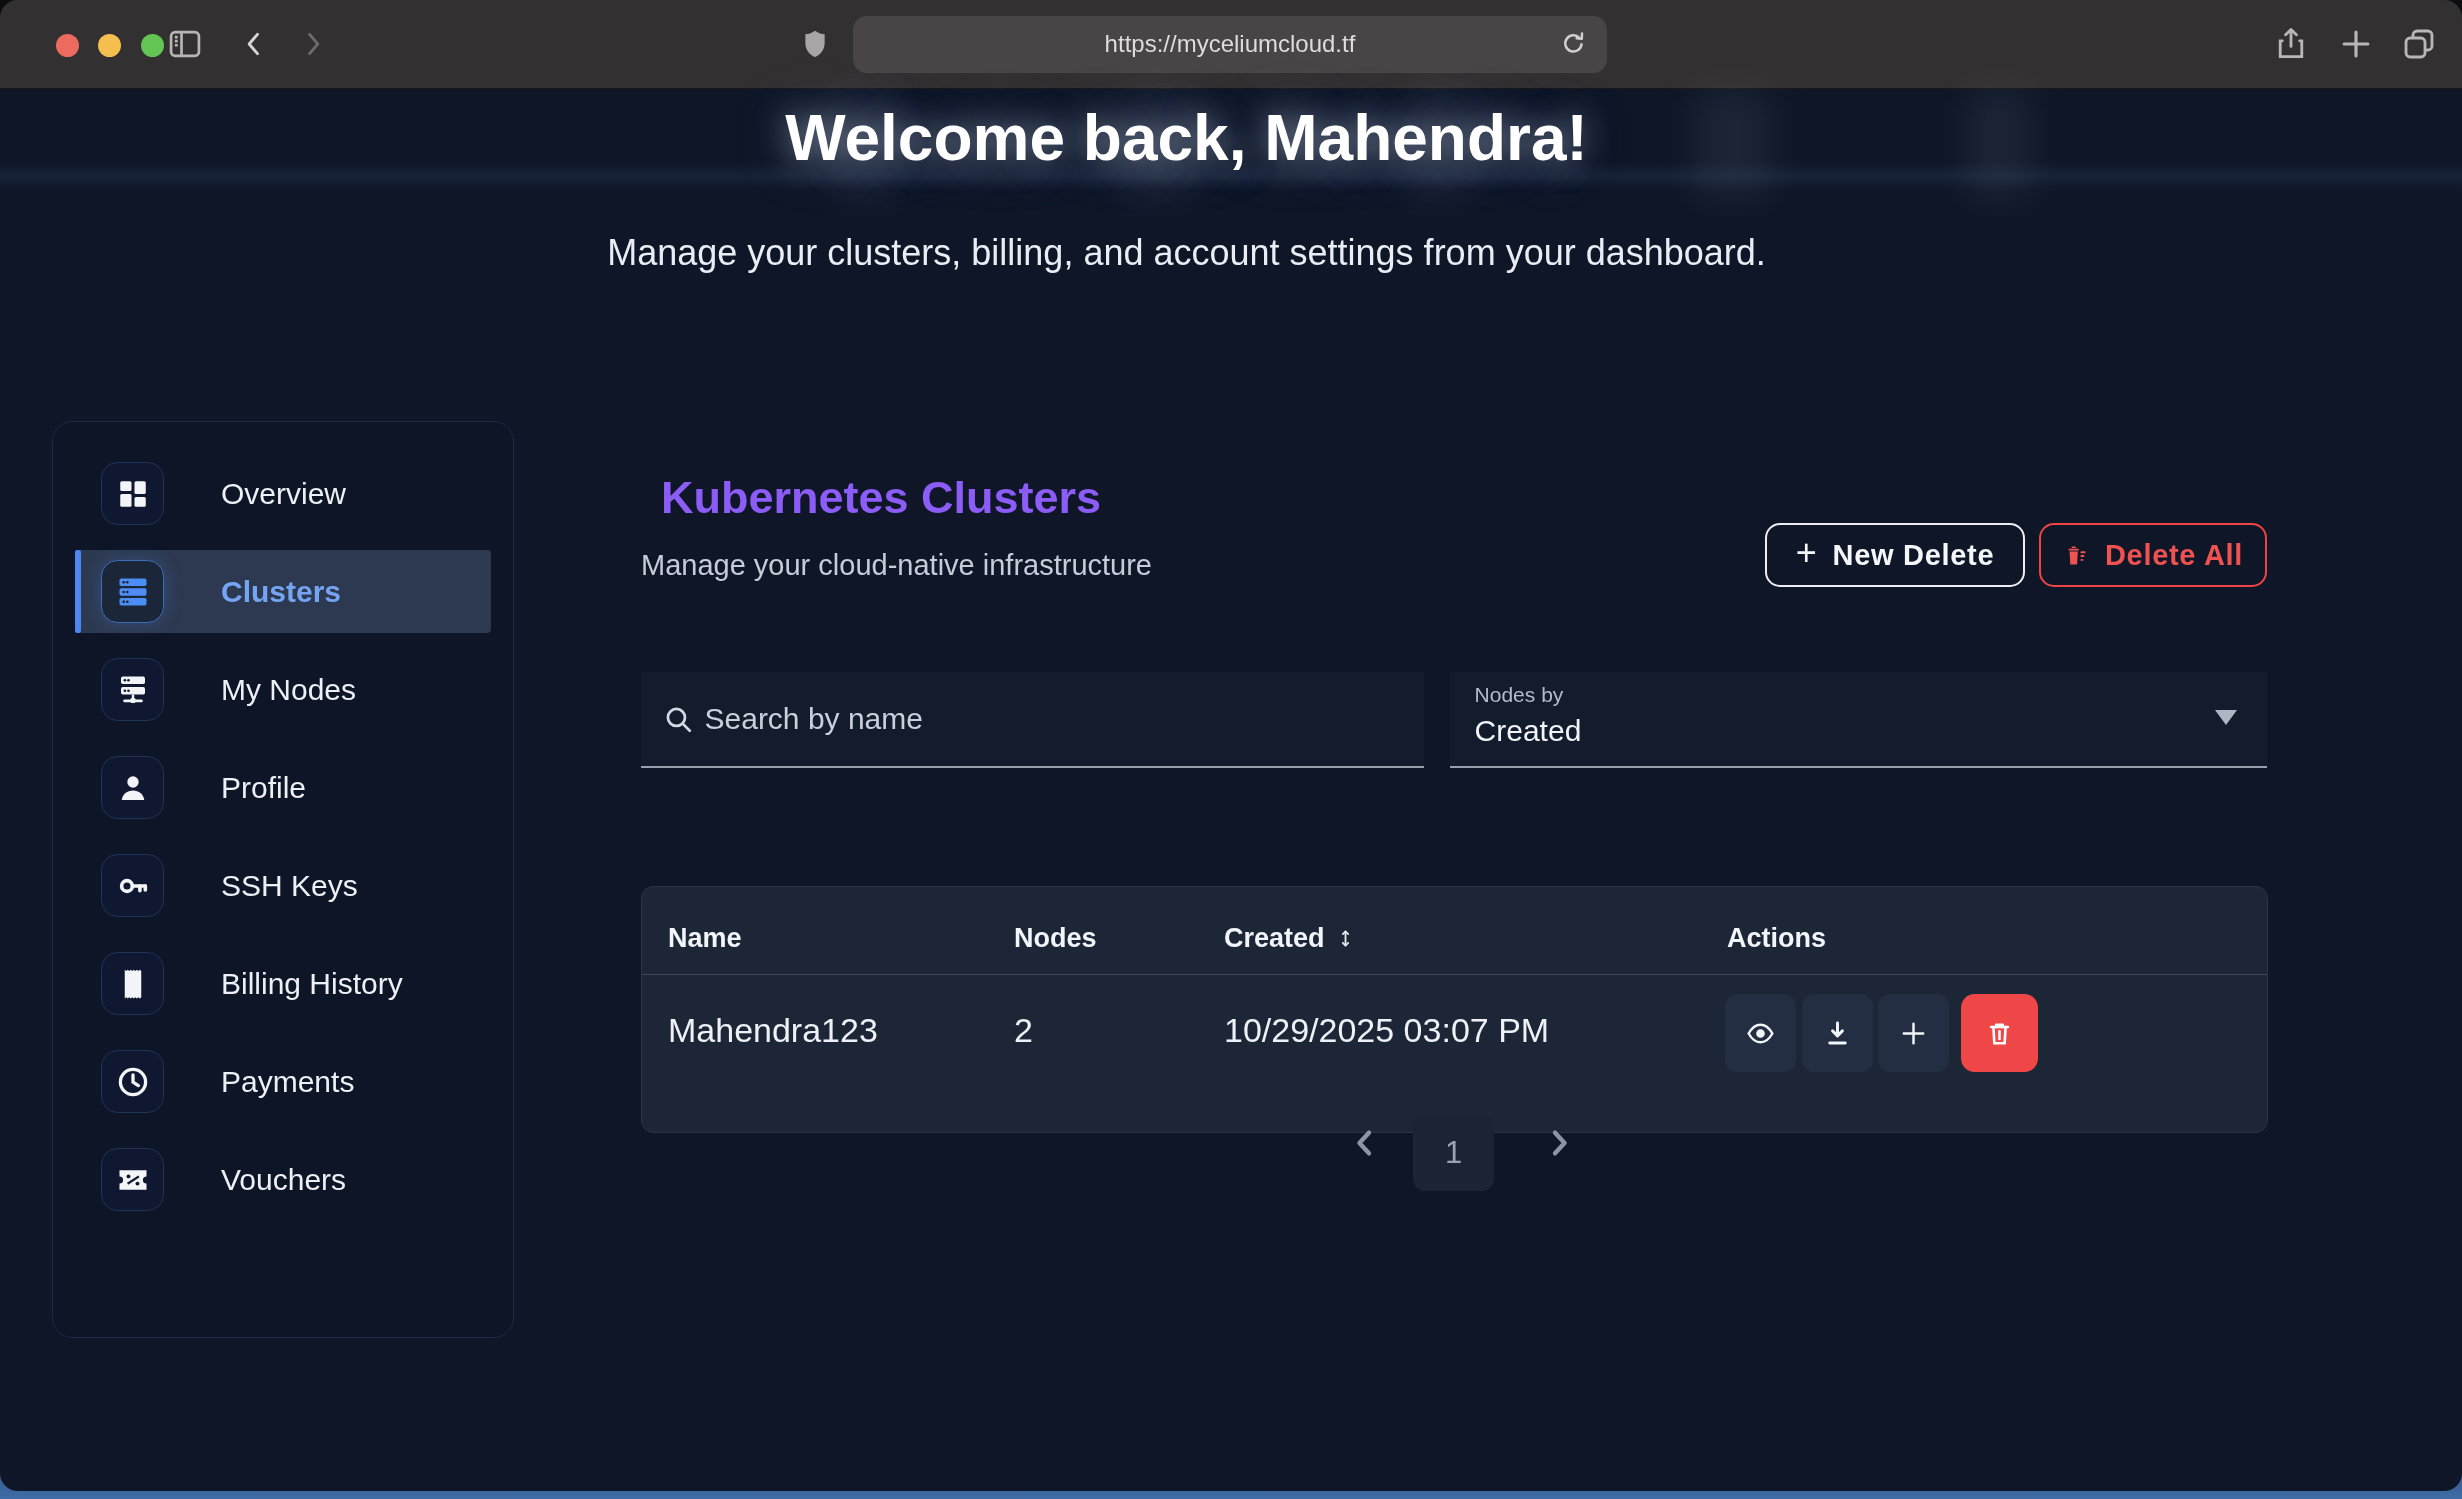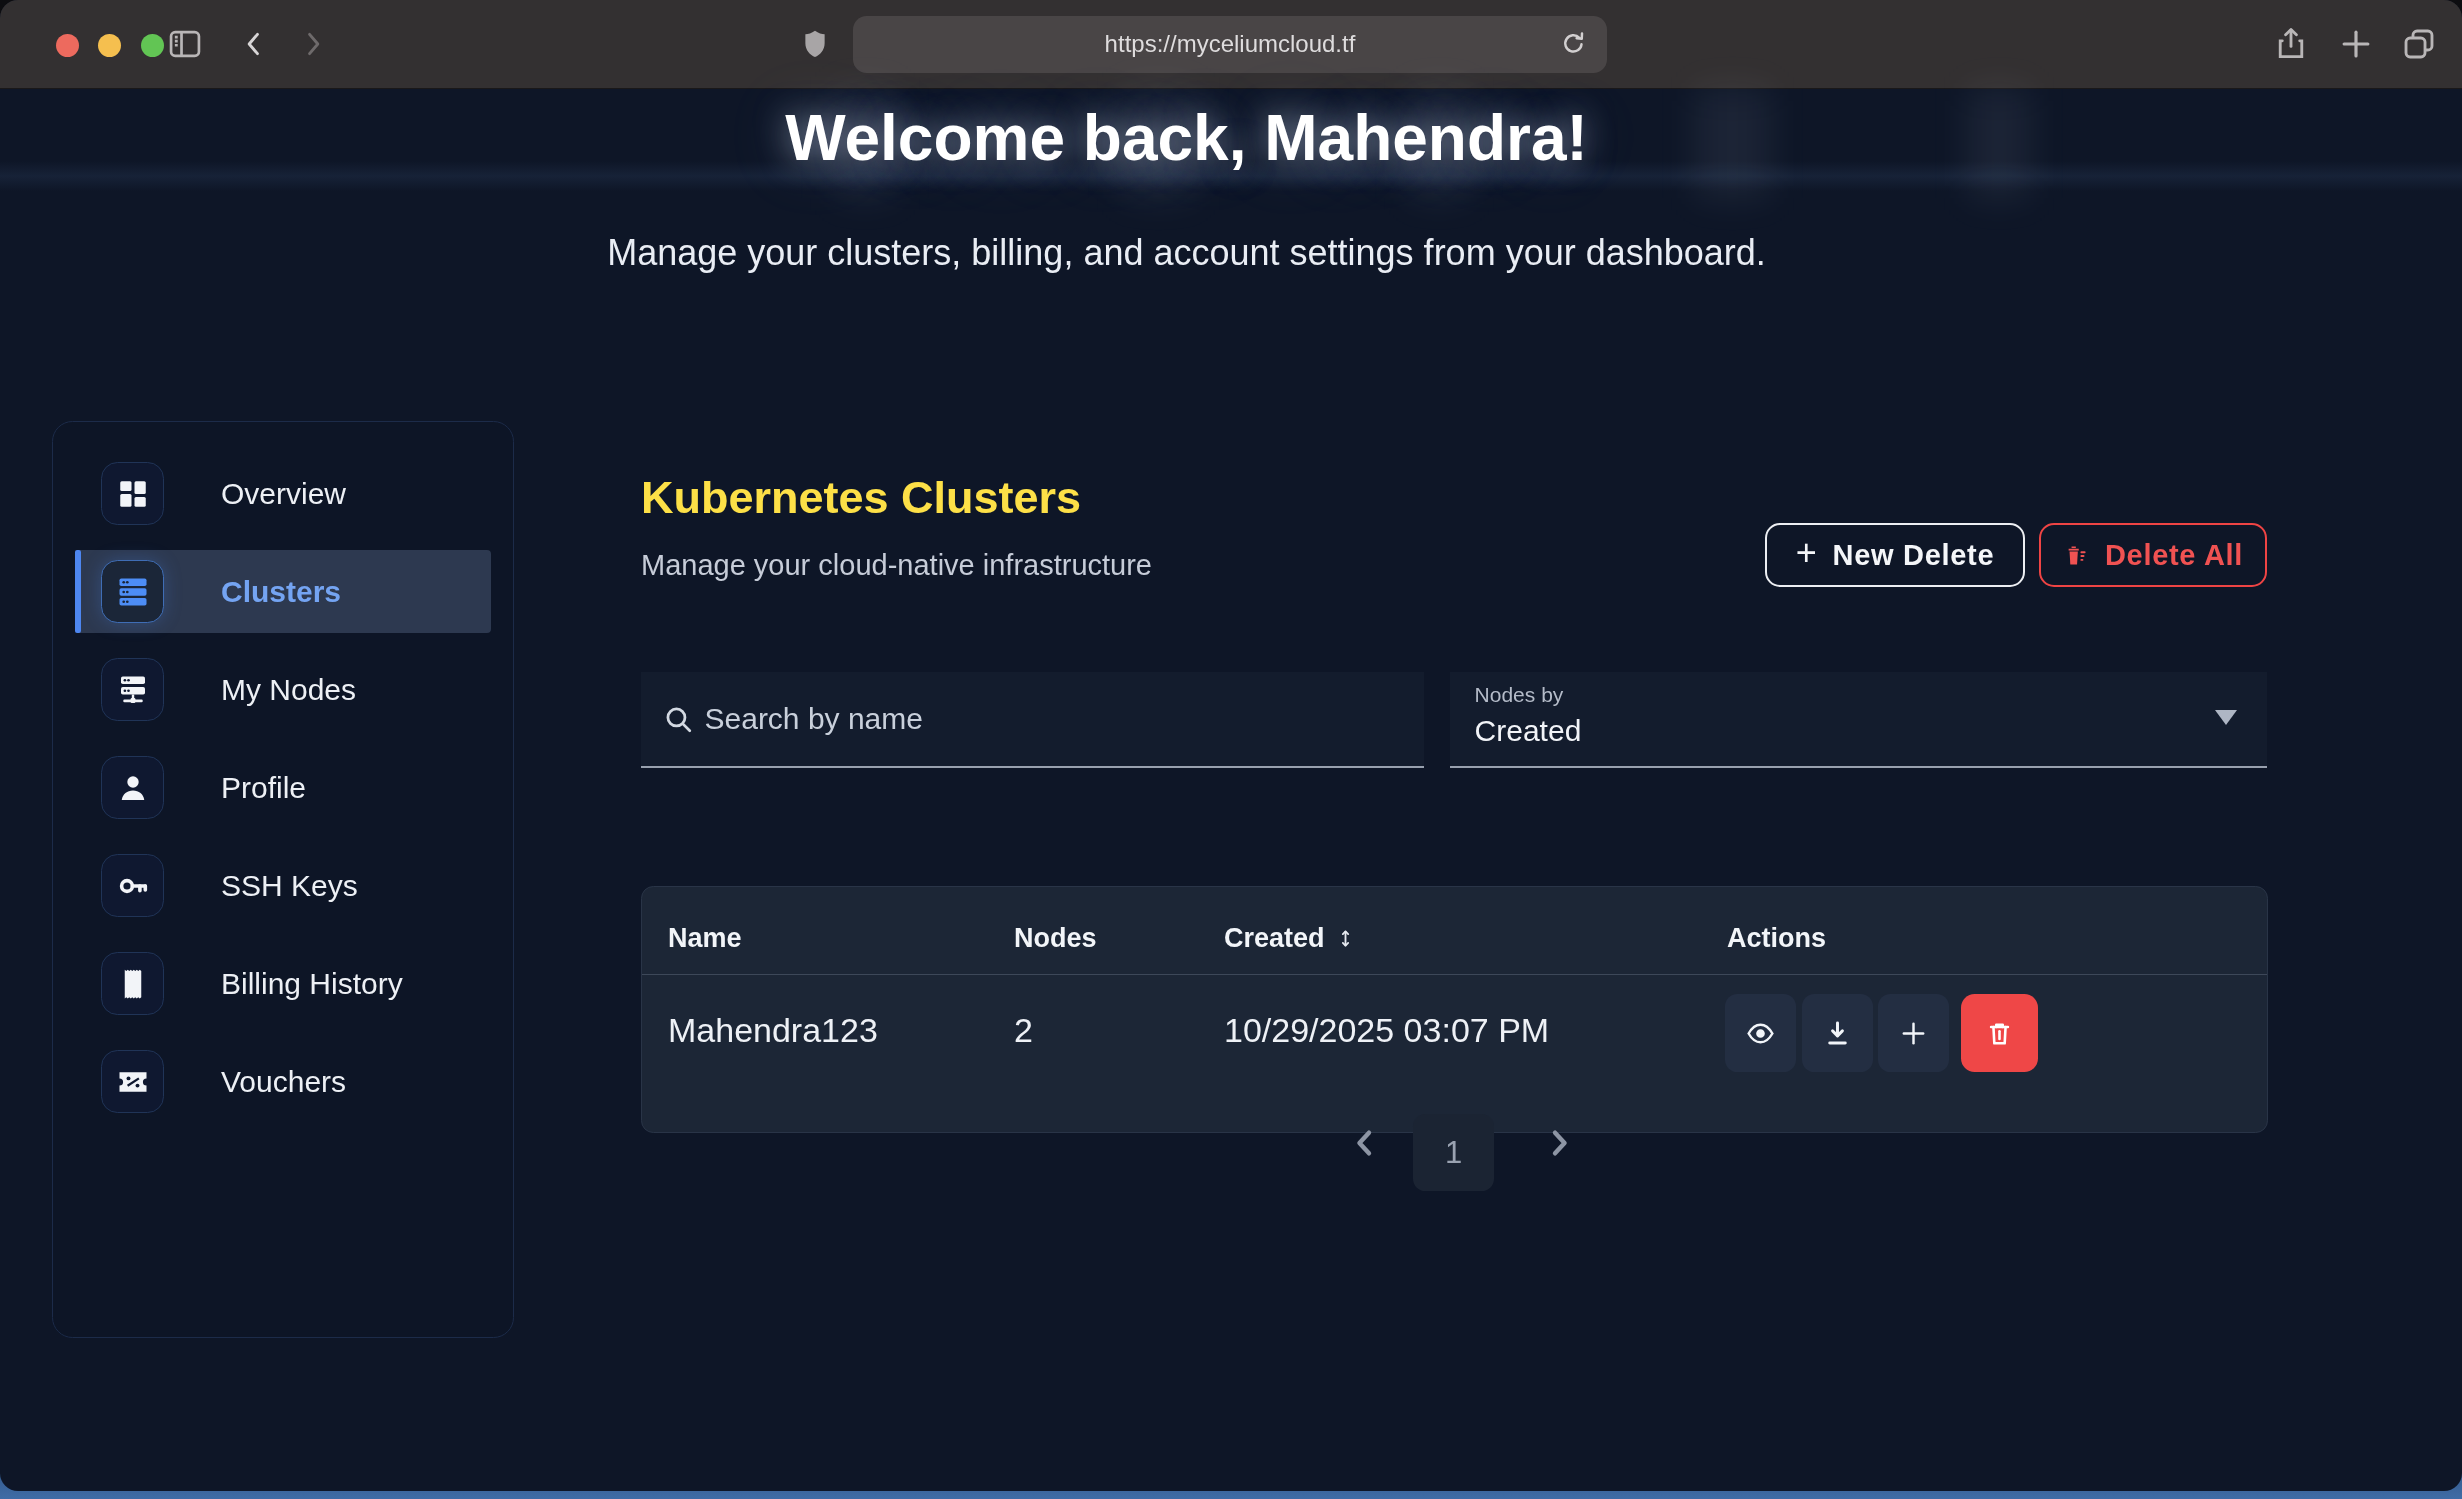--- a/index.html
+++ b/index.html
@@ -59,21 +59,21 @@
   .side-item .side-label { margin-left:57px; font-size:30px; color:#edf0f5; }
   .side-item.active { background:#2d3950; }
   .side-item.active::before {
     content:""; position:absolute; left:0; top:0; width:6.2px; height:100%;
     background:#4d86f0; border-radius:2.1px;
   }
   .side-item.active .icon-box { border-color:#3f6db5; color:#4d8df6; background:#1b2638; box-shadow:0 0 18px rgba(77,141,246,0.25); }
   .side-item.active .side-label { color:#74a4f2; font-weight:bold; }
   
   #main { position:absolute; left:641px; top:472px; width:1627px; }
-  #main-heading { font-size:45px; font-weight:bold; color:#fde047; }
+  #main-heading { font-size:45px; font-weight:bold; color:#8b5cf6;margin-left:20px; }
   #main-sub { margin-top:24.6px; font-size:29px; color:#c6ccd8; }
   .hdr-btn {
     position:absolute; top:51px; height:64px; border-radius:15px; background:transparent;
     display:flex; align-items:center; justify-content:center; gap:15px;
     font-size:29px; font-weight:bold; cursor:pointer; letter-spacing:0.7px;
   }
   #btn-new-cluster { left:1124px; width:260px; border:2.1px solid #eceef2; color:#f4f6f9; }
   #btn-delete-all  { left:1398px; width:228px; border:2.1px solid #ef4444; color:#f05252; }
   #filters { position:absolute; left:0; top:200px; width:1627px; height:96px; }
   #search-box {
@@ -276,20 +276,29 @@
 
       <div class="side-item">
         <span class="icon-box">
           <svg width="36" height="36" viewBox="0 0 24 24" fill="currentColor">
             <path d="M6.5 2.5 l1 .8 1-.8 1 .8 1-.8 1 .8 1-.8 1 .8 1-.8 1 .8 1-.8 1 .8 v17.5 l-1 .9-1-.9-1 .9-1-.9-1 .9-1-.9-1 .9-1-.9-1 .9-1-.9-1 .9z"></path>
           </svg>
         </span>
         <span class="side-label">Billing History</span>
       </div>
 
+      <div class="side-item">
+        <span class="icon-box">
+          <svg width="36" height="36" viewBox="0 0 24 24" fill="none" stroke="currentColor" stroke-width="2.2" stroke-linecap="round">
+            <circle cx="12" cy="12" r="8.4"></circle>
+            <polyline points="12,7.2 12,12 15.6,14.4"></polyline>
+          </svg>
+        </span>
+        <span class="side-label">Payments</span>
+      </div>
 
       <div class="side-item">
         <span class="icon-box">
           <svg width="36" height="36" viewBox="0 0 24 24" fill="currentColor">
             <path d="M3 5.5h18v4.1a2.4 2.4 0 0 0 0 4.8v4.1H3v-4.1a2.4 2.4 0 0 0 0-4.8z"></path>
             <g fill="#0f1830">
               <circle cx="9" cy="9.6" r="1.3"></circle>
               <circle cx="15" cy="14.4" r="1.3"></circle>
               <rect x="7.6" y="11.4" width="9" height="1.5" transform="rotate(-33 12 12)"></rect>
             </g>

